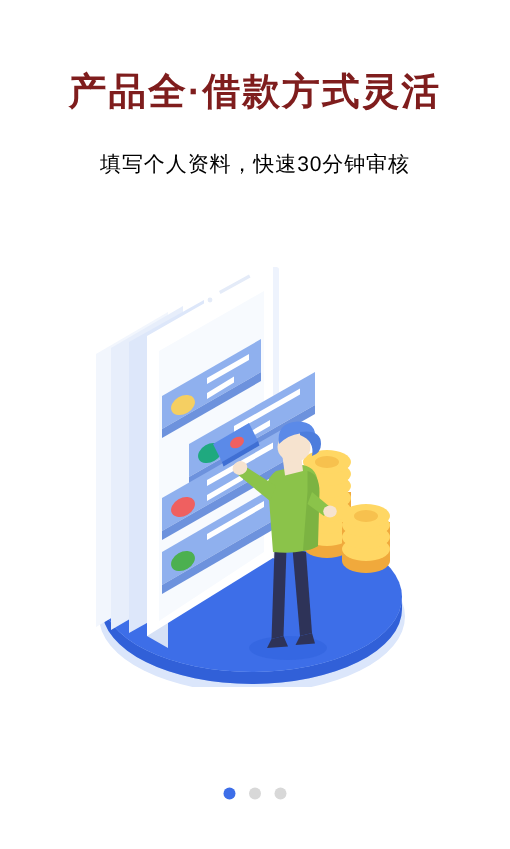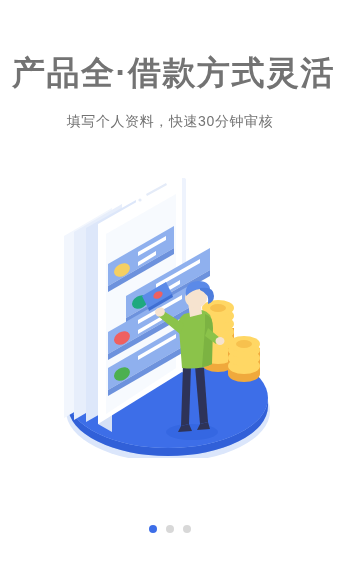--- a/index.html
+++ b/index.html
@@ -25,31 +25,31 @@
 
   
   .heading-block {
     position: absolute;
     top: 44px;
     left: 0;
     right: 0;
     text-align: center;
   }
   .title {
-    font-size: 33px;
+    font-size: 25px;
     font-weight: bold;
-    color: #737373;
+    color: #7f1d1d;
     letter-spacing: 1.5px;
     line-height: 34px;
-    margin: 12px;
+    margin: 0;
     white-space: nowrap;
   }
   .subtitle {
     font-size: 14px;
-    color: #737373;
+    color: #000000;
     letter-spacing: 0.6px;
     line-height: 22px;
     margin: 20px 0 0 0;
     white-space: nowrap;
   }
 
   
   .illustration {
     position: absolute;
     left: 50%;

